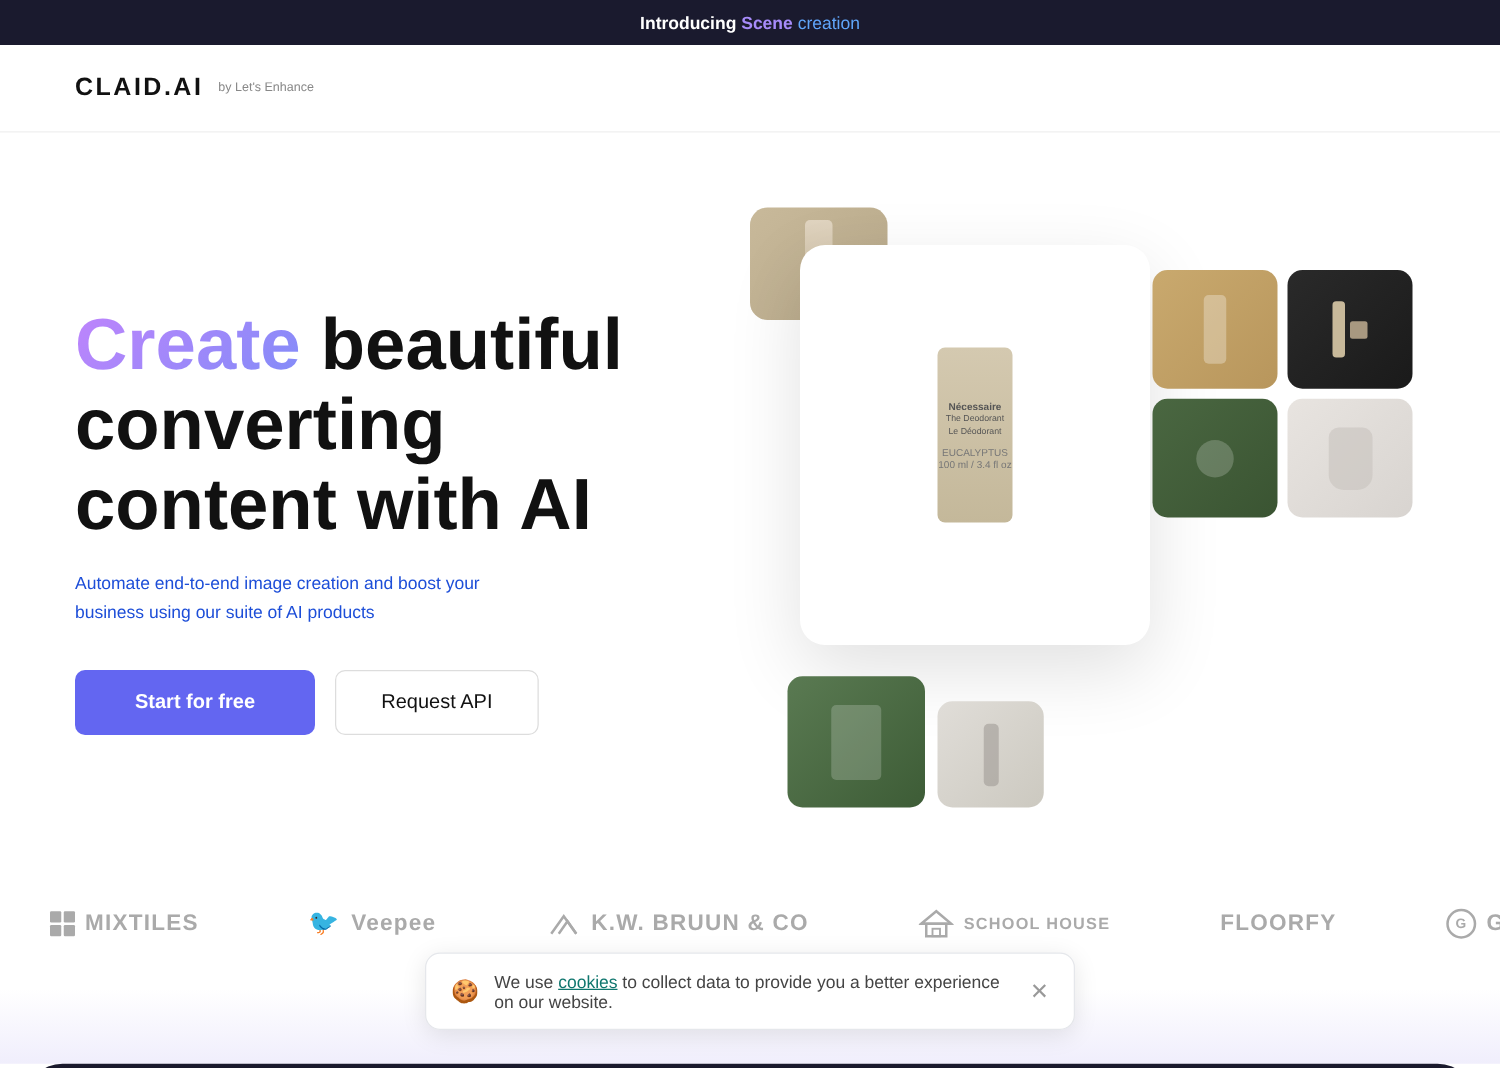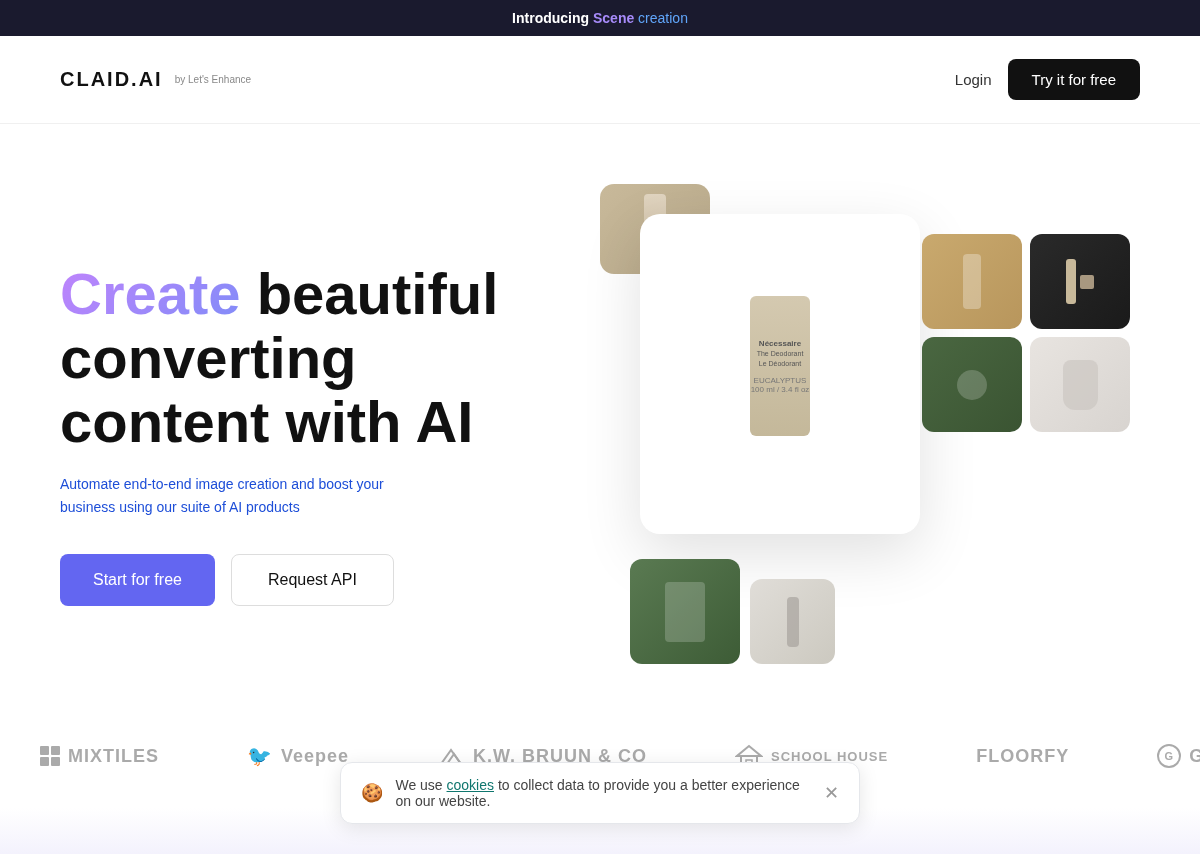--- a/index.html
+++ b/index.html
@@ -15,21 +15,21 @@
     }
     .top-banner .highlight { color: #a78bfa; font-weight: 600; }
     .top-banner .creation { color: #60a5fa; }
 
     
     .navbar {
       display: flex;
       align-items: center;
       justify-content: space-between;
       padding: 0 60px;
-      height: 88px;
+      height: 70px;
       border-bottom: 1px solid #f0f0f0;
       background: #fff;
     }
     .logo-area {
       display: flex;
       align-items: center;
       gap: 8px;
     }
     .logo-text {
       font-size: 20px;
@@ -116,24 +116,24 @@
     }
     .hero-buttons {
       display: flex;
       gap: 16px;
     }
     .start-btn {
       background: #6366f1;
       color: #fff;
       border: none;
       border-radius: 8px;
-      padding: 16px 33px;
+      padding: 16px 48px;
       font-size: 16px;
       cursor: pointer;
-      font-weight: 400;
+      font-weight: 700;
     }
     .api-btn {
       background: #fff;
       color: #111;
       border: 1.5px solid #ddd;
       border-radius: 8px;
       padding: 16px 36px;
       font-size: 16px;
       cursor: pointer;
       font-weight: 500;
@@ -387,24 +387,20 @@
 <body>
 
 <div class="top-banner">
   <span class="introducing-bold">Introducing </span><span class="highlight">Scene</span><span class="creation"> creation</span>
 </div>
 
 <nav class="navbar">
   <div class="logo-area">
     <span class="logo-text">CLAID.AI</span>
     <span class="logo-by">by Let's Enhance</span>
-  </div>
-  <div class="nav-cta-group">
-    <span class="login-link">Login</span>
-    <button class="try-btn">Try it for free</button>
   </div>
 </nav>
 
 <section class="hero">
   <div class="hero-left">
     <h1 class="hero-title">
       <span class="create-word">Create</span><span> beautiful converting content with AI</span>
     </h1>
     <p class="hero-subtitle">Automate end-to-end image creation and boost your business using our suite of AI products</p>
     <div class="hero-buttons">

